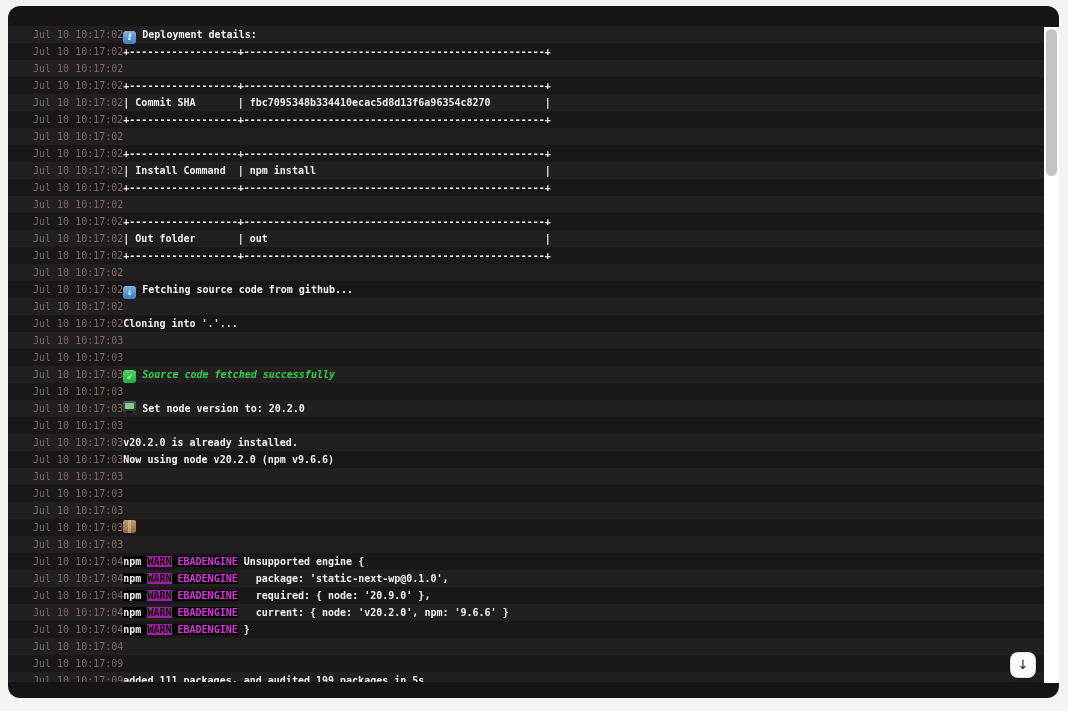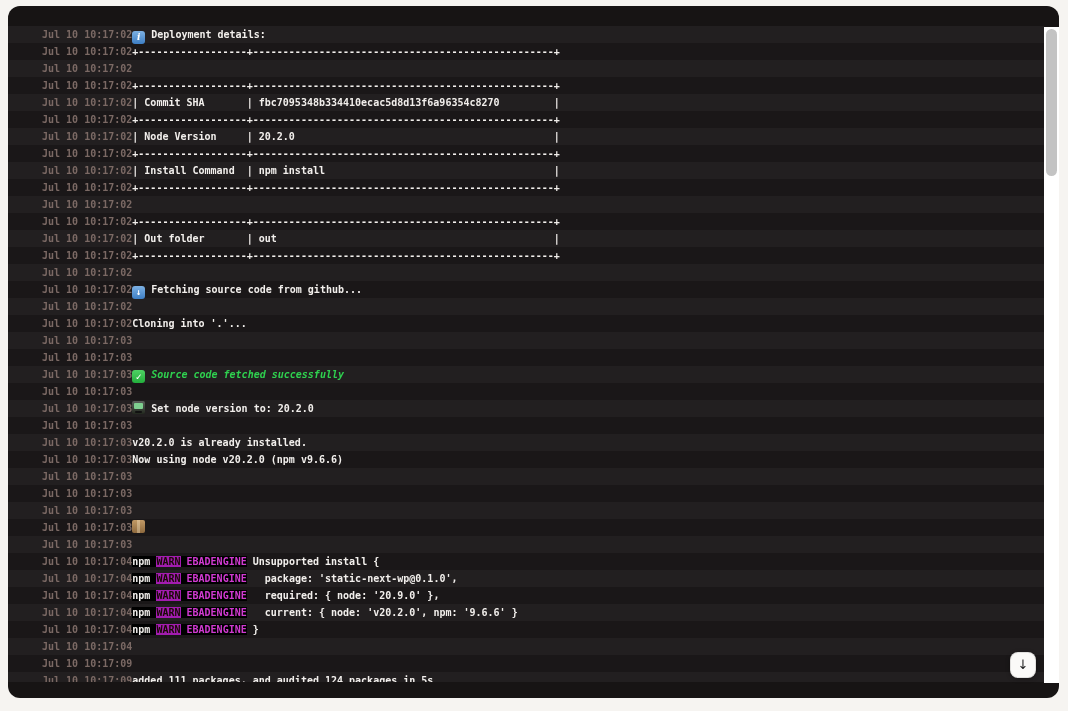--- a/index.html
+++ b/index.html
@@ -23,22 +23,22 @@
   }
   .log-row {
     height:17px; line-height:17px;
     font-size:10px;
     white-space:pre;
     display:flex;
   }
   .log-row:nth-child(odd)  { background:#221f20; }
   .log-row:nth-child(even) { background:#1a1718; }
   .t {
-    flex:0 0 113px; padding-left:34px; box-sizing:border-box;
-    color:#7b6964; font-weight:bold;
+    flex:0 0 113px; padding-left:25px; box-sizing:border-box;
+    color:#7b6964; font-weight:normal;
   }
   .m { color:#f2efec; font-weight:bold; white-space:pre; }
   .m .green { color:#2fd14f;font-style:italic; }
   .icon {
     display:inline-block; width:13px; height:13px;
     border-radius:3px; margin-right:6px; vertical-align:-2px;
     text-align:center; line-height:13px; font-size:9px; color:#fff;
     position:relative;
   }
   .info-icon, .down-arrow-icon { background:linear-gradient(#7db1e3,#3d7ec4); }
@@ -89,21 +89,21 @@
 
 <div class="log-panel">
   <div class="log-viewport">
     <div id="log-lines">
         <div class="log-row"><span class="t">Jul 10 10:17:02</span><span class="m"><span class="icon info-icon">i</span><span>Deployment details:</span></span></div>
         <div class="log-row"><span class="t">Jul 10 10:17:02</span><span class="m"><span>+------------------+--------------------------------------------------+</span></span></div>
         <div class="log-row"><span class="t">Jul 10 10:17:02</span></div>
         <div class="log-row"><span class="t">Jul 10 10:17:02</span><span class="m"><span>+------------------+--------------------------------------------------+</span></span></div>
         <div class="log-row"><span class="t">Jul 10 10:17:02</span><span class="m"><span>| Commit SHA       | fbc7095348b334410ecac5d8d13f6a96354c8270         |</span></span></div>
         <div class="log-row"><span class="t">Jul 10 10:17:02</span><span class="m"><span>+------------------+--------------------------------------------------+</span></span></div>
-        <div class="log-row"><span class="t">Jul 10 10:17:02</span><span class="m"><span>| Node Version     | 20.2.0                                           |</span></span></div>
+        <div class="log-row"><span class="t">Jul 10 10:17:02</span></div>
         <div class="log-row"><span class="t">Jul 10 10:17:02</span><span class="m"><span>+------------------+--------------------------------------------------+</span></span></div>
         <div class="log-row"><span class="t">Jul 10 10:17:02</span><span class="m"><span>| Install Command  | npm install                                      |</span></span></div>
         <div class="log-row"><span class="t">Jul 10 10:17:02</span><span class="m"><span>+------------------+--------------------------------------------------+</span></span></div>
         <div class="log-row"><span class="t">Jul 10 10:17:02</span></div>
         <div class="log-row"><span class="t">Jul 10 10:17:02</span><span class="m"><span>+------------------+--------------------------------------------------+</span></span></div>
         <div class="log-row"><span class="t">Jul 10 10:17:02</span><span class="m"><span>| Out folder       | out                                              |</span></span></div>
         <div class="log-row"><span class="t">Jul 10 10:17:02</span><span class="m"><span>+------------------+--------------------------------------------------+</span></span></div>
         <div class="log-row"><span class="t">Jul 10 10:17:02</span><span class="m"><span></span></span></div>
         <div class="log-row"><span class="t">Jul 10 10:17:02</span><span class="m"><span class="icon down-arrow-icon">↓</span><span>Fetching source code from github...</span></span></div>
         <div class="log-row"><span class="t">Jul 10 10:17:02</span><span class="m"><span></span></span></div>
@@ -114,28 +114,28 @@
         <div class="log-row"><span class="t">Jul 10 10:17:03</span><span class="m"><span></span></span></div>
         <div class="log-row"><span class="t">Jul 10 10:17:03</span><span class="m"><span class="icon computer-icon"></span><span>Set node version to: 20.2.0</span></span></div>
         <div class="log-row"><span class="t">Jul 10 10:17:03</span><span class="m"><span></span></span></div>
         <div class="log-row"><span class="t">Jul 10 10:17:03</span><span class="m"><span>v20.2.0 is already installed.</span></span></div>
         <div class="log-row"><span class="t">Jul 10 10:17:03</span><span class="m"><span>Now using node v20.2.0 (npm v9.6.6)</span></span></div>
         <div class="log-row"><span class="t">Jul 10 10:17:03</span><span class="m"><span></span></span></div>
         <div class="log-row"><span class="t">Jul 10 10:17:03</span></div>
         <div class="log-row"><span class="t">Jul 10 10:17:03</span><span class="m"><span></span></span></div>
         <div class="log-row"><span class="t">Jul 10 10:17:03</span><span class="m"><span class="icon package-icon"></span></span></div>
         <div class="log-row"><span class="t">Jul 10 10:17:03</span><span class="m"><span></span></span></div>
-        <div class="log-row"><span class="t">Jul 10 10:17:04</span><span class="m"><span class="npm-prefix"><span class="npm-label">npm </span><span class="warn-badge">WARN</span><span class="warn-code"> EBADENGINE</span></span> <span>Unsupported install {</span></span></div>
+        <div class="log-row"><span class="t">Jul 10 10:17:04</span><span class="m"><span class="npm-prefix"><span class="npm-label">npm </span><span class="warn-badge">WARN</span><span class="warn-code"> EBADENGINE</span></span> <span>Unsupported engine {</span></span></div>
         <div class="log-row"><span class="t">Jul 10 10:17:04</span><span class="m"><span class="npm-prefix"><span class="npm-label">npm </span><span class="warn-badge">WARN</span><span class="warn-code"> EBADENGINE</span></span> <span>  package: 'static-next-wp@0.1.0',</span></span></div>
         <div class="log-row"><span class="t">Jul 10 10:17:04</span><span class="m"><span class="npm-prefix"><span class="npm-label">npm </span><span class="warn-badge">WARN</span><span class="warn-code"> EBADENGINE</span></span> <span>  required: { node: '20.9.0' },</span></span></div>
         <div class="log-row"><span class="t">Jul 10 10:17:04</span><span class="m"><span class="npm-prefix"><span class="npm-label">npm </span><span class="warn-badge">WARN</span><span class="warn-code"> EBADENGINE</span></span> <span>  current: { node: 'v20.2.0', npm: '9.6.6' }</span></span></div>
         <div class="log-row"><span class="t">Jul 10 10:17:04</span><span class="m"><span class="npm-prefix"><span class="npm-label">npm </span><span class="warn-badge">WARN</span><span class="warn-code"> EBADENGINE</span></span> <span>}</span></span></div>
         <div class="log-row"><span class="t">Jul 10 10:17:04</span><span class="m"><span></span></span></div>
         <div class="log-row"><span class="t">Jul 10 10:17:09</span><span class="m"><span></span></span></div>
-        <div class="log-row"><span class="t">Jul 10 10:17:09</span><span class="m"><span>added 111 packages, and audited 124 packages in 5s</span></span></div>
+        <div class="log-row"><span class="t">Jul 10 10:17:09</span><span class="m"><span>added 111 packages, and audited 199 packages in 5s</span></span></div>
       </div>
   </div>
   <div class="scrollbar-track">
     <div class="scrollbar-thumb"></div>
   </div>
   <button class="scroll-bottom-btn">
     <span>↓</span>
   </button>
 </div>
 

